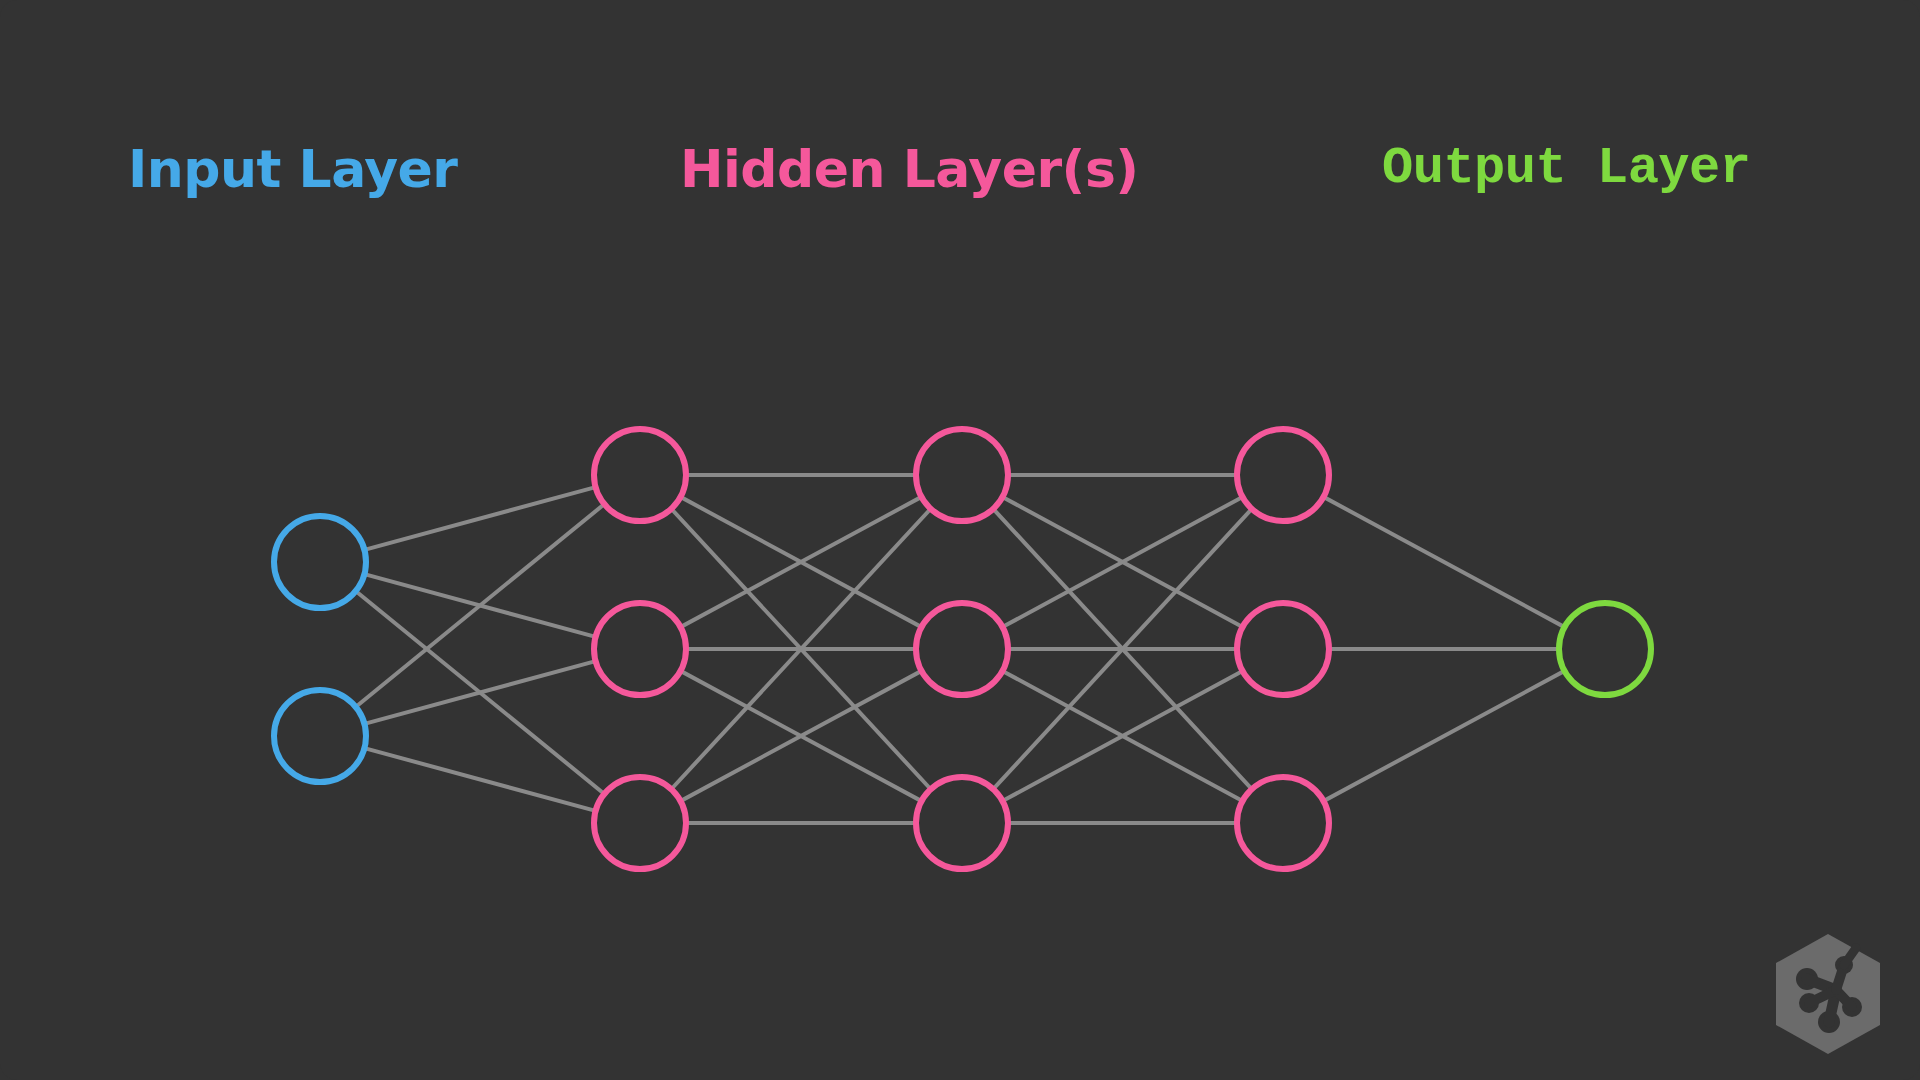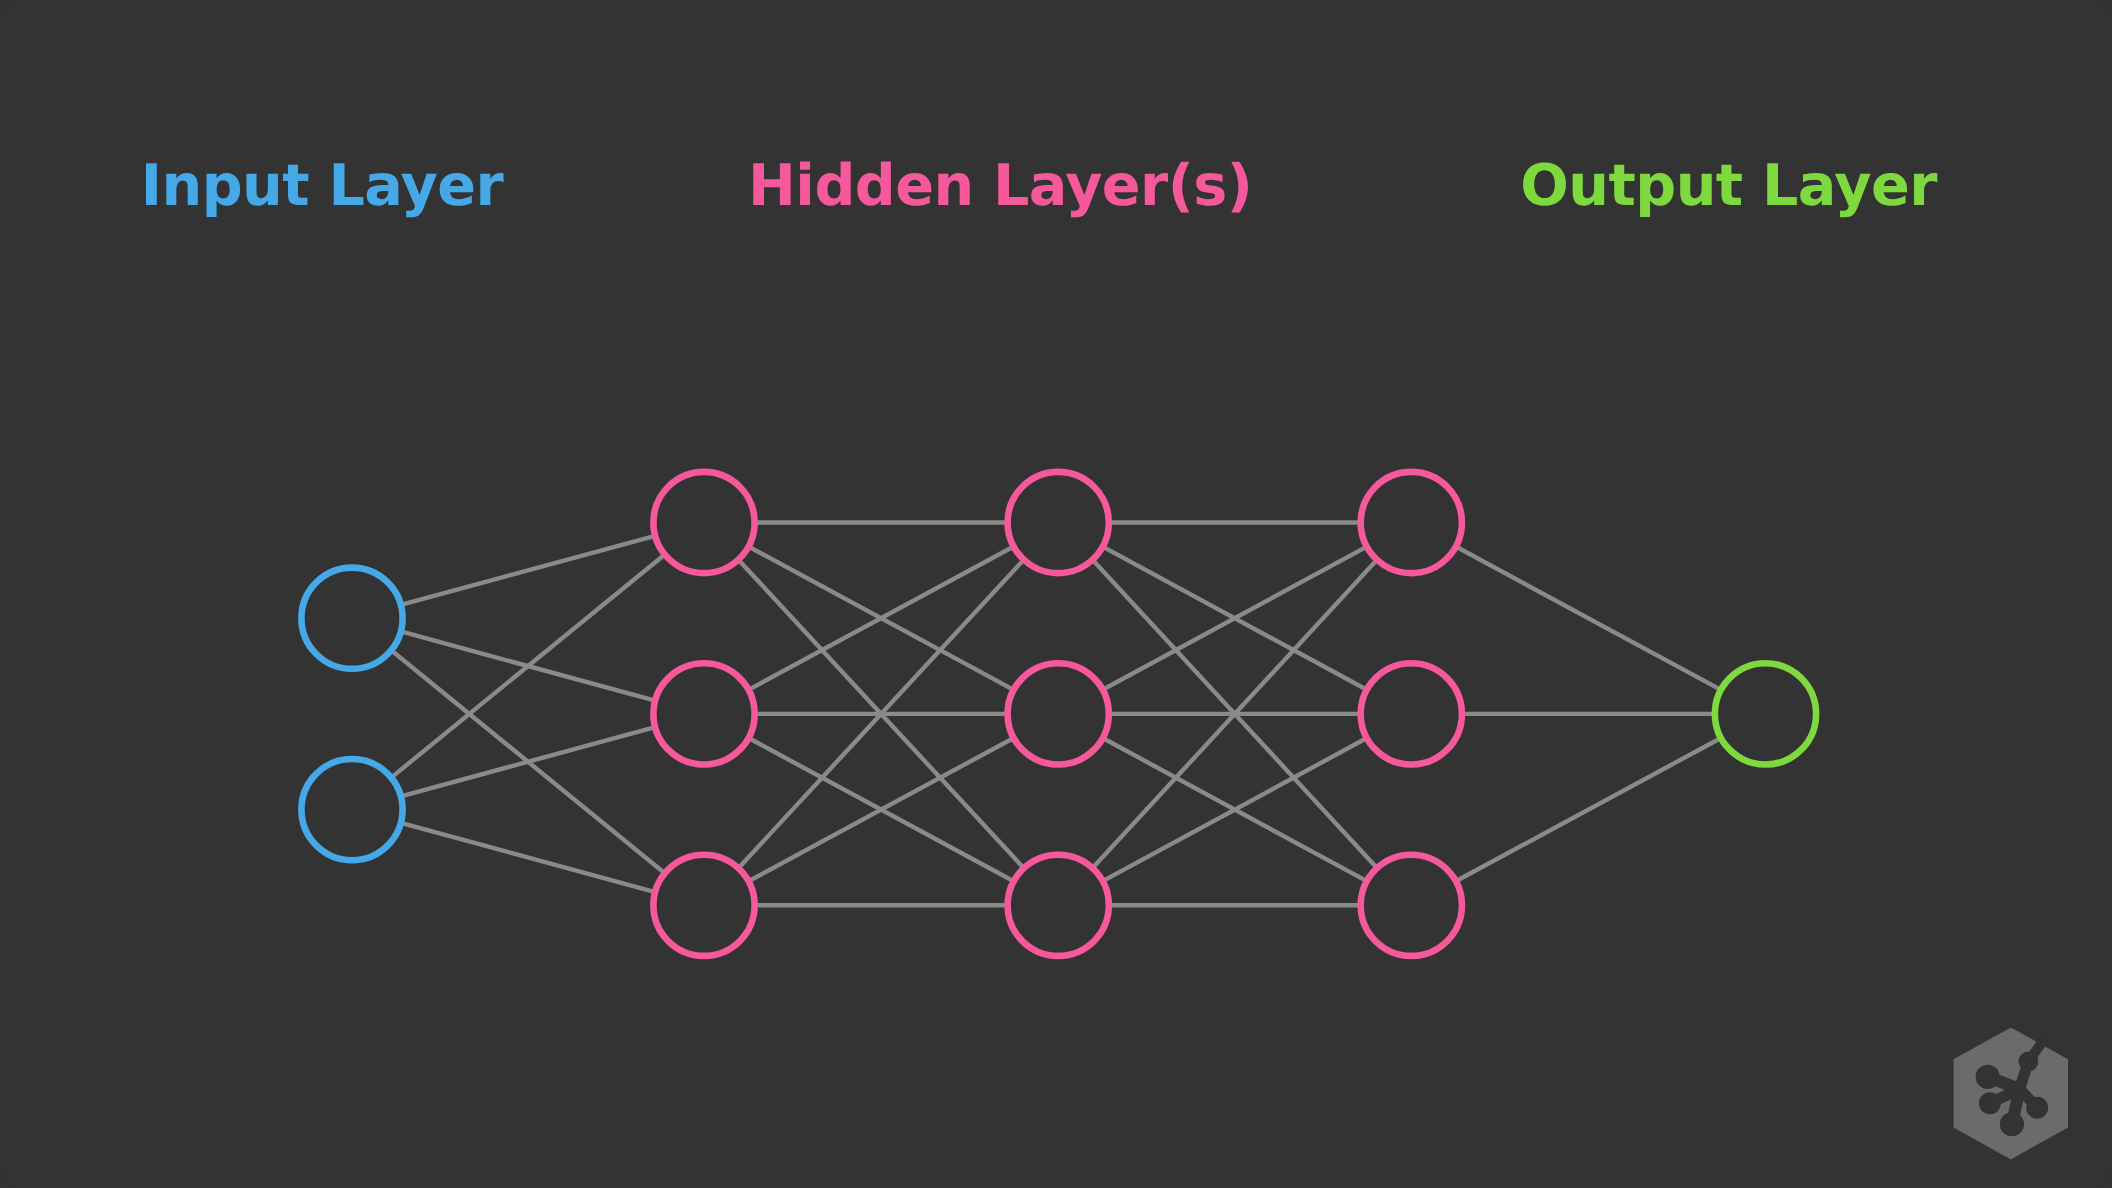--- a/index.html
+++ b/index.html
@@ -26,21 +26,21 @@
     position: absolute;
     font-family: "DejaVu Sans", sans-serif;
     font-weight: bold;
     font-size: 52px;
     letter-spacing: -0.5px;
     white-space: nowrap;
     line-height: 1;
   }
   #label-input  { left: 128px;  top: 143px; }
   #label-hidden { left: 680px;  top: 143px; }
-  #label-output { left: 1382px; top: 143px; }
+  #label-output { left: 1382px; top: 143px; font-family: Liberation Mono, monospace; }
 
   #net-svg {
     position: absolute;
     top: 0; left: 0;
     width: 1920px;
     height: 1080px;
     display: block;
   }
   #watermark {
     position: absolute;

